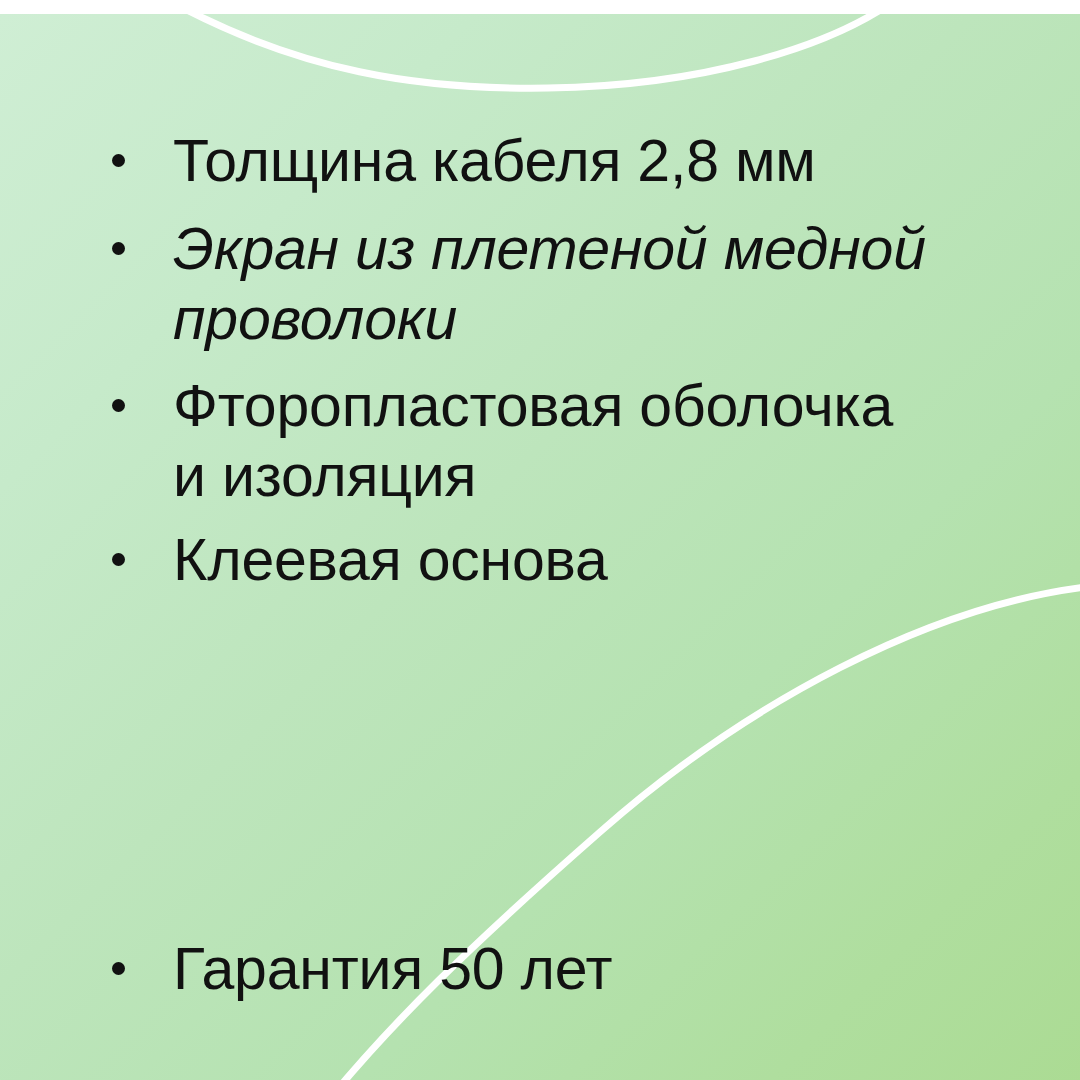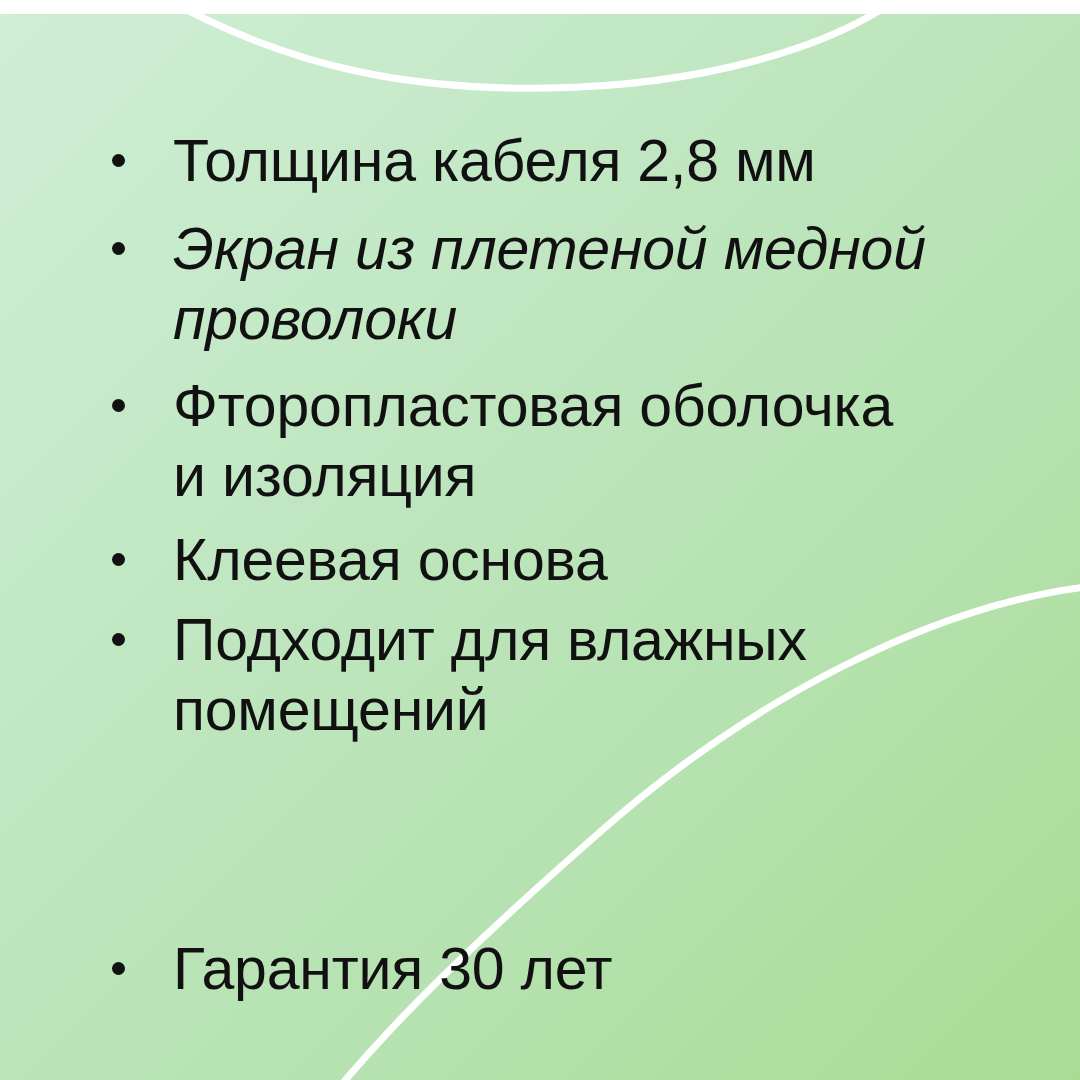--- a/index.html
+++ b/index.html
@@ -109,26 +109,21 @@
       <span class="bullet-dot"></span>
       <span class="bullet-text">Фторопластовая оболочка
 и изоляция</span>
     </li>
 
     <li class="bullet-row row-3">
       <span class="bullet-dot"></span>
       <span class="bullet-text">Клеевая основа</span>
     </li>
 
-    <li class="bullet-row row-4">
-      <span class="bullet-dot"></span>
-      <span class="bullet-text">Подходит для влажных
-помещений</span>
-    </li>
 
 
     <li class="bullet-row row-6">
       <span class="bullet-dot"></span>
-      <span class="bullet-text">Гарантия 30 лет</span>
+      <span class="bullet-text">Гарантия 50 лет</span>
     </li>
 
   </ul>
 </div>
 
 </body></html>

